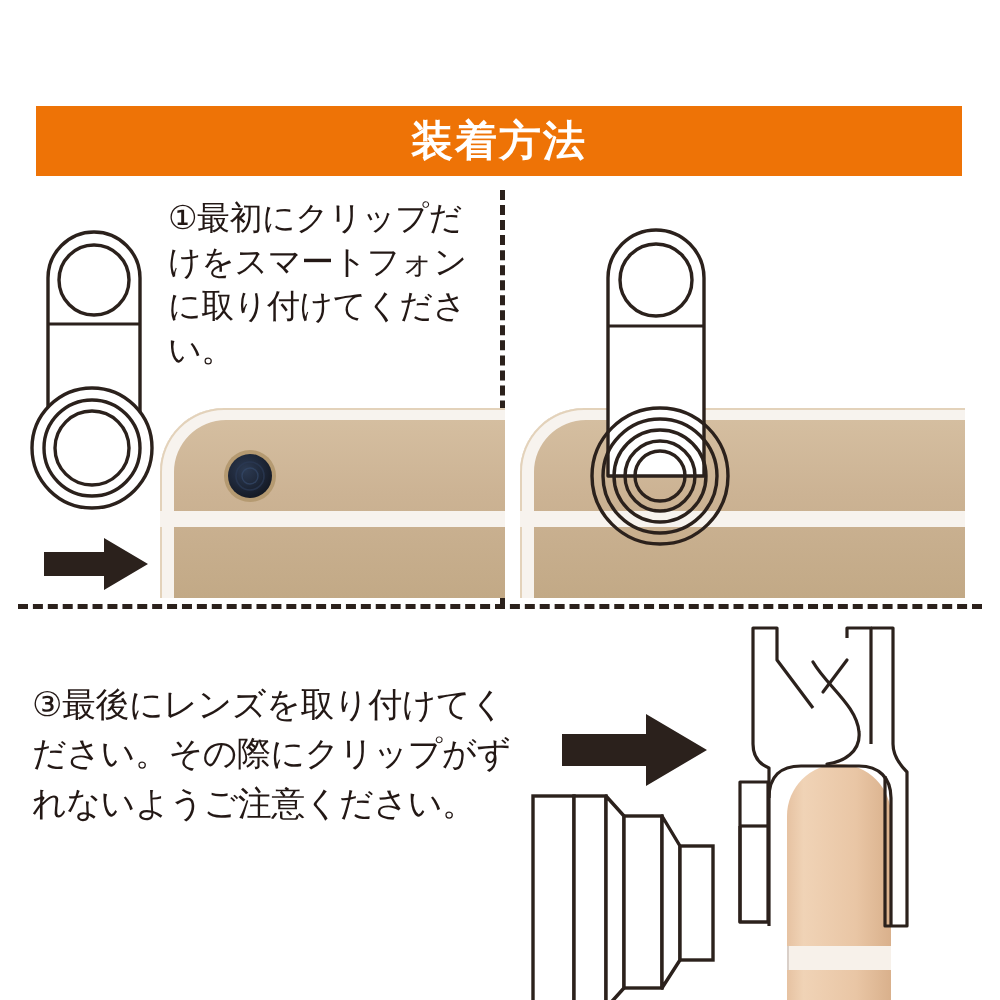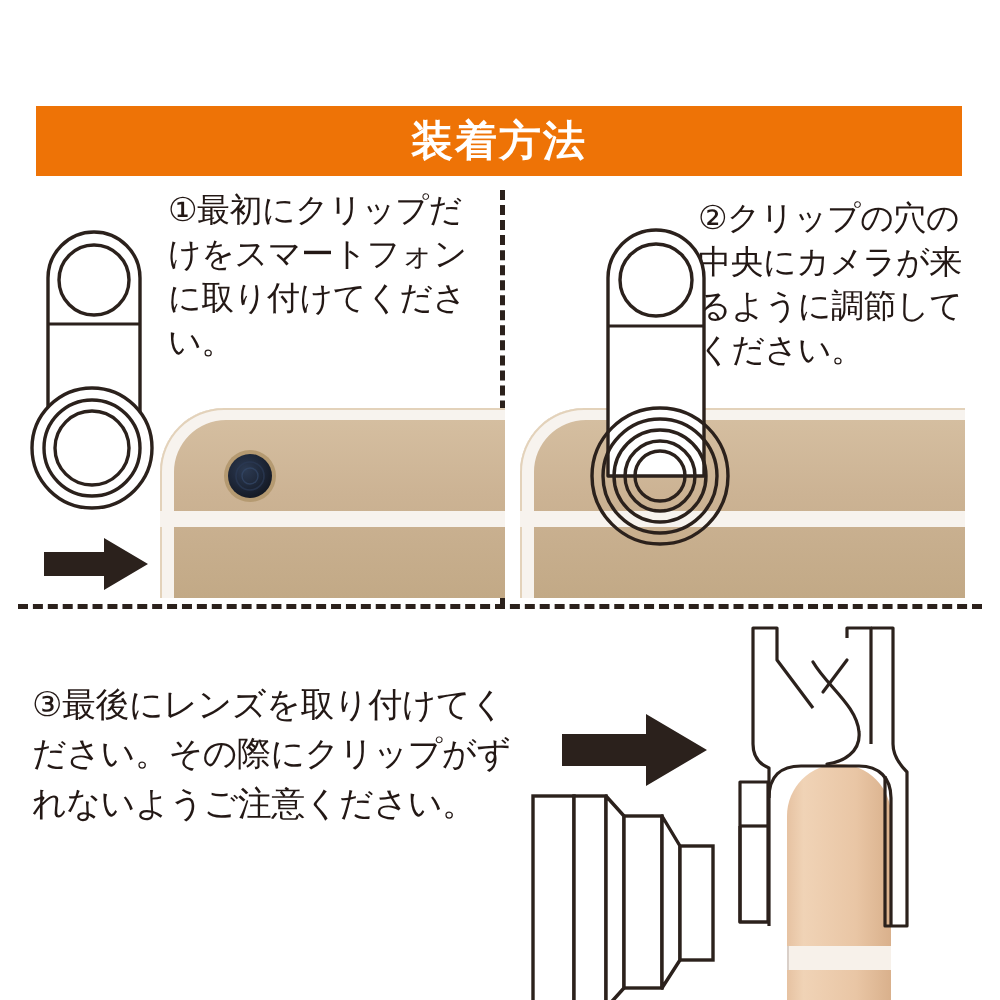--- a/index.html
+++ b/index.html
@@ -59,21 +59,21 @@
 
   
   .instr {
     position: absolute;
     color: #231815;
     font-size: 33px;
     line-height: 1.33;
     letter-spacing: -0.5px;
     font-weight: 500;
   }
-  #instr-1 { left: 168px; top: 148px; width: 320px; }
+  #instr-1 { left: 168px; top: 156px; width: 320px; }
   #instr-2 { left: 698px; top: 156px; width: 268px; }
   #instr-3 { left: 32px; top: 640px; width: 480px; font-size: 34px; line-height: 1.45; }
 
   
   .stage {
     position: absolute;
     overflow: visible;
   }
 
   
@@ -153,21 +153,20 @@
       <rect x="0" y="103" width="345" height="16" fill="#f7f3ee"></rect>
     </g>
 
     <circle cx="90" cy="68" r="26" fill="#b59a71"></circle>
     <circle cx="90" cy="68" r="22" fill="url(#lensGrad1)"></circle>
     <circle cx="90" cy="68" r="14" fill="none" stroke="#2b3a54" stroke-width="1.6" opacity="0.75"></circle>
     <circle cx="90" cy="68" r="8" fill="none" stroke="#34486a" stroke-width="1.4" opacity="0.7"></circle>
     <circle cx="90" cy="68" r="3.4" fill="#3d5madd" opacity="0.0"></circle>
   </svg>
 
-  <div class="instr" id="instr-2">②クリップの穴の中央にカメラが来るように調節してください。</div>
 
   <svg class="stage" id="phone-2" viewBox="0 0 445 190">
     <defs>
       <clipPath id="clipPhone2">
         <path d="M64,0 L445,0 L445,190 L0,190 L0,64 A64,64 0 0 1 64,0 Z"></path>
       </clipPath>
       <linearGradient id="goldGrad2" x1="0" y1="0" x2="0" y2="1">
         <stop offset="0%" stop-color="#d6c0a2"></stop>
         <stop offset="45%" stop-color="#ccb394"></stop>
         <stop offset="100%" stop-color="#c2a986"></stop>

